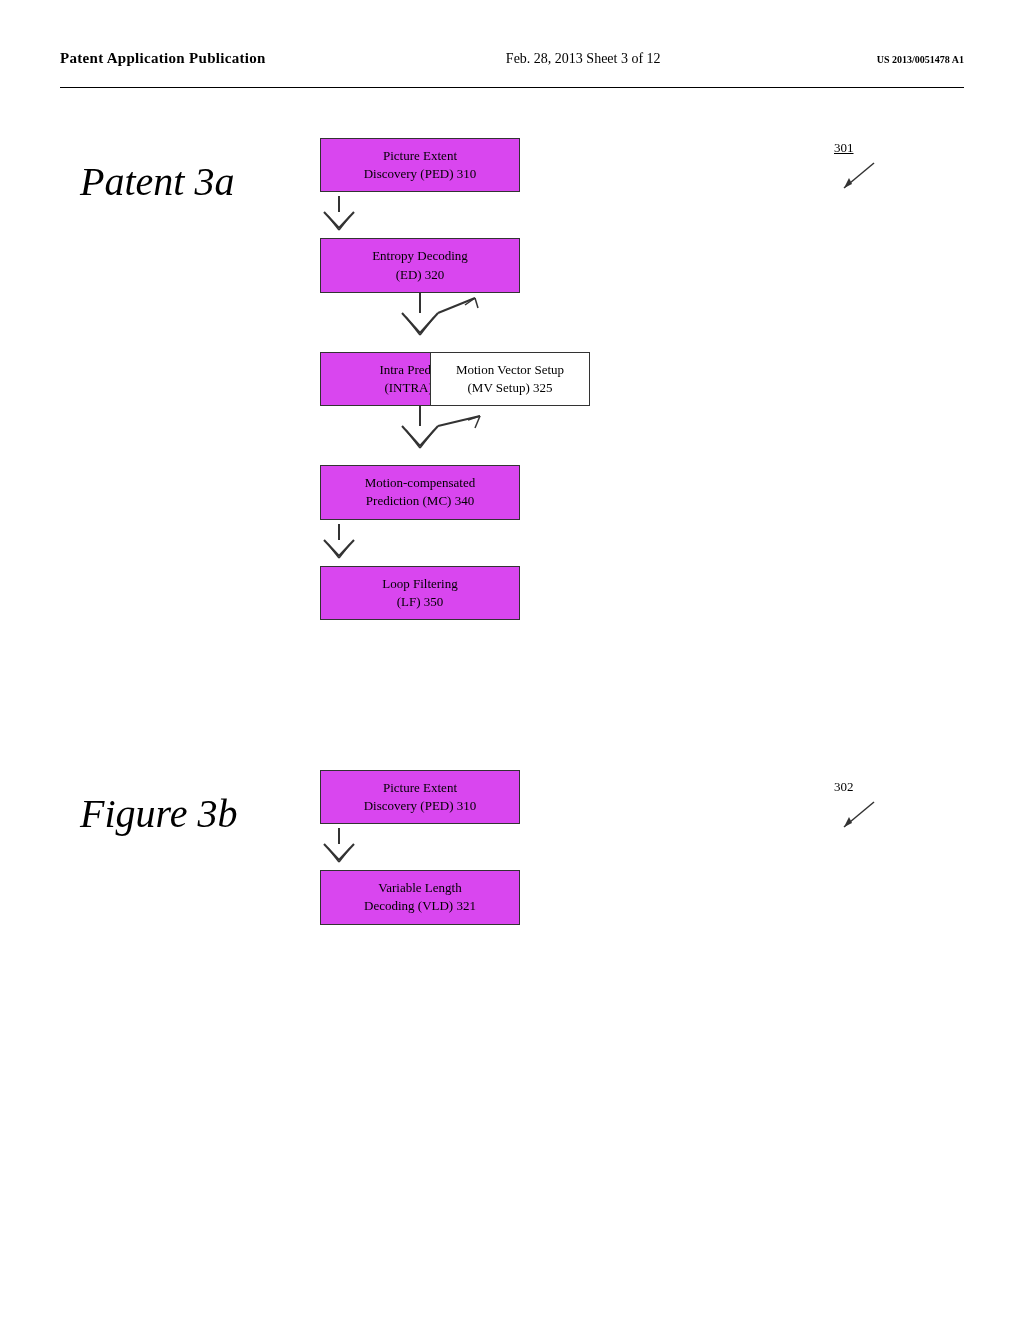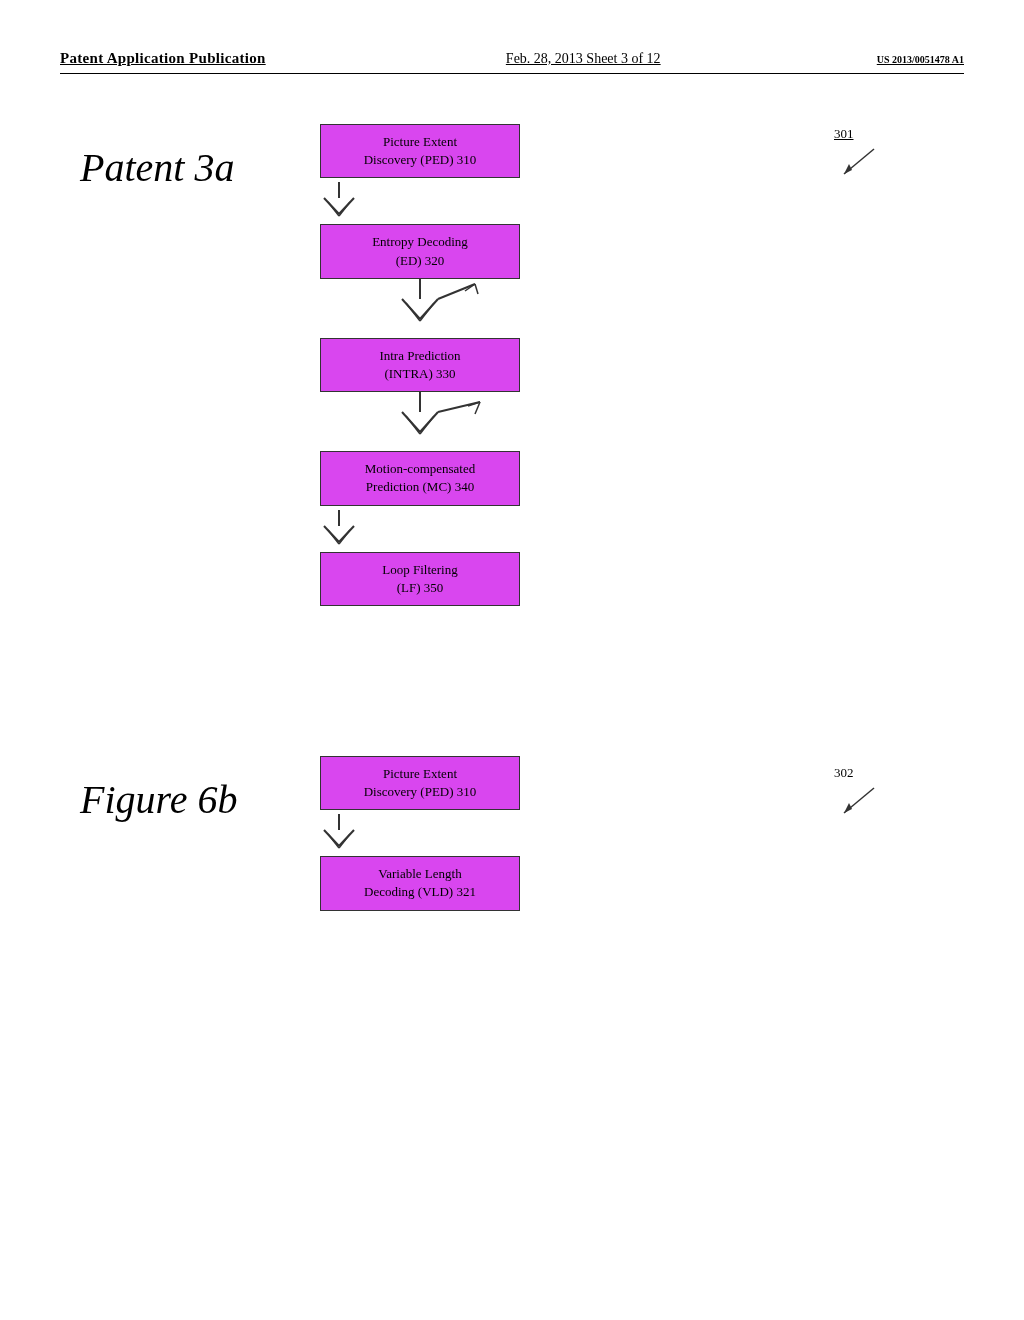--- a/index.html
+++ b/index.html
@@ -19,23 +19,22 @@
       padding: 50px 60px 60px 60px;
       position: relative;
     }
 
     
     .header {
       display: flex;
       justify-content: space-between;
       align-items: baseline;
       border-bottom: 1px solid #000;
-      padding-bottom: 6px;
+      padding-bottom: 20px;
       margin-bottom: 40px;
-      text-decoration: underline;
     }
 
     .header-left {
       font-weight: bold;
       font-size: 15px;
       letter-spacing: 0.02em;
     }
 
     .header-center {
       font-size: 14px;
@@ -191,20 +190,23 @@
           <line x1="155" y1="5" x2="158" y2="15" stroke="#333" stroke-width="1.5"></line>
         </svg>
       </div>
 
       <div style="position:relative; width: 500px; display:flex; align-items:center; gap: 30px;">
 
         <div class="flow-box" style="flex-shrink:0;">
           <span>Intra Prediction<br>(INTRA) 330</span>
         </div>
 
+        <div class="mv-setup-box" style="position:relative; flex-shrink:0;">
+          <span>Motion Vector Setup<br>(MV Setup) 325</span>
+        </div>
       </div>
 
       <div style="position:relative; width:200px;">
         <svg width="200" height="55">
 
           <line x1="100" y1="0" x2="100" y2="20" stroke="#333" stroke-width="2"></line>
 
           <line x1="82" y1="20" x2="100" y2="40" stroke="#333" stroke-width="2"></line>
           <line x1="118" y1="20" x2="100" y2="40" stroke="#333" stroke-width="2"></line>
           <line x1="86" y1="24" x2="100" y2="42" stroke="#333" stroke-width="1.5"></line>
@@ -234,21 +236,21 @@
         <span>Loop Filtering<br>(LF) 350</span>
       </div>
 
     </div>
   </div>
 
   <div style="height: 60px;"></div>
 
   <div class="fig3b-container">
 
-    <div class="fig3b-label">Figure 6b</div>
+    <div class="fig3b-label">Figure 3b</div>
 
     <div style="position:absolute; right: 80px; top: 17px;">
       <span style="font-size:13px;">302</span>
       <svg width="50" height="35" style="display:block; margin-top:2px;">
         <line x1="40" y1="5" x2="10" y2="30" stroke="#333" stroke-width="1.5"></line>
         <polygon points="10,30 18,26 15,20" fill="#333"></polygon>
       </svg>
     </div>
 
     <div class="fig3b-flow" style="position:relative; padding-top: 10px;">

